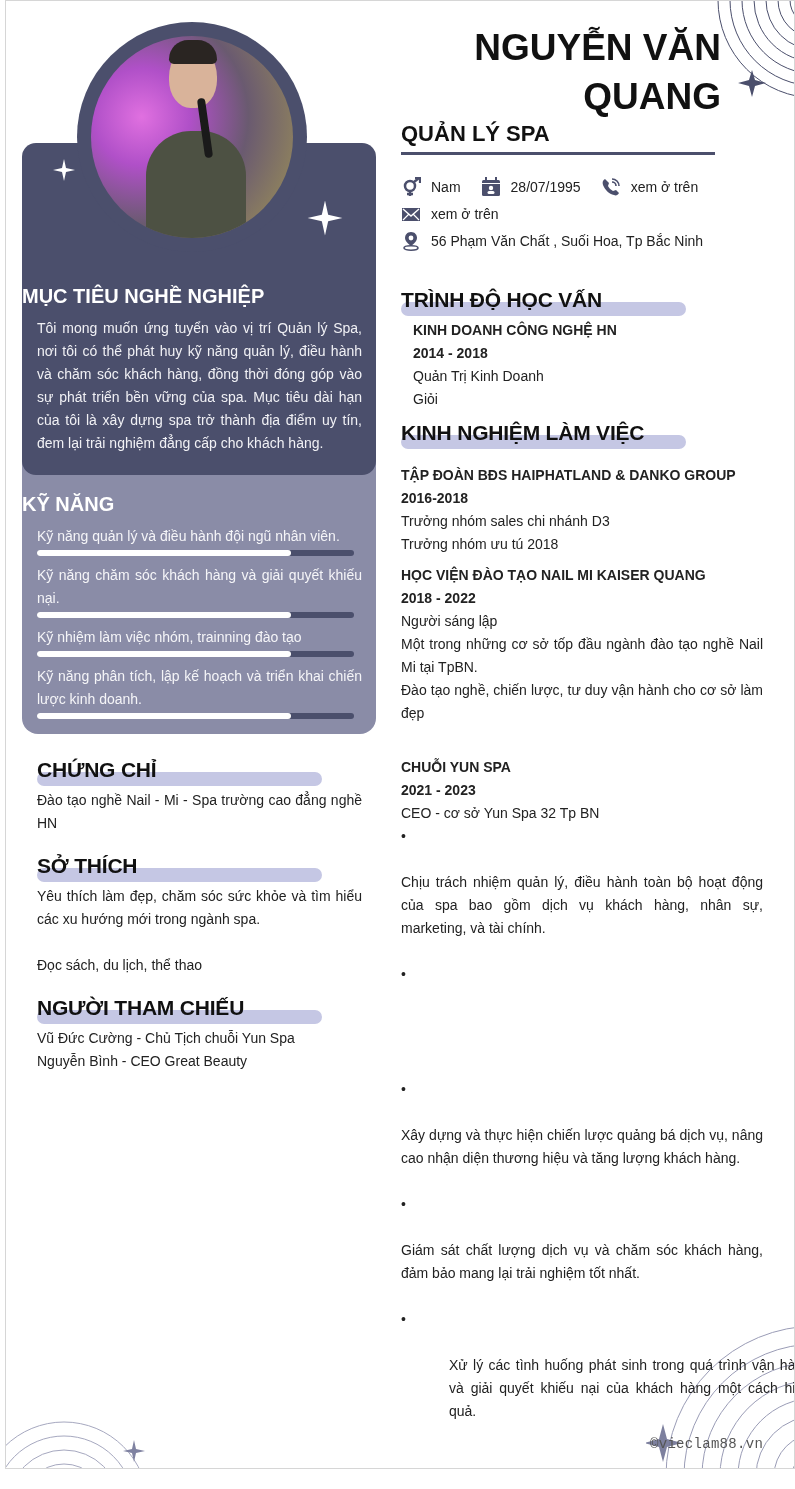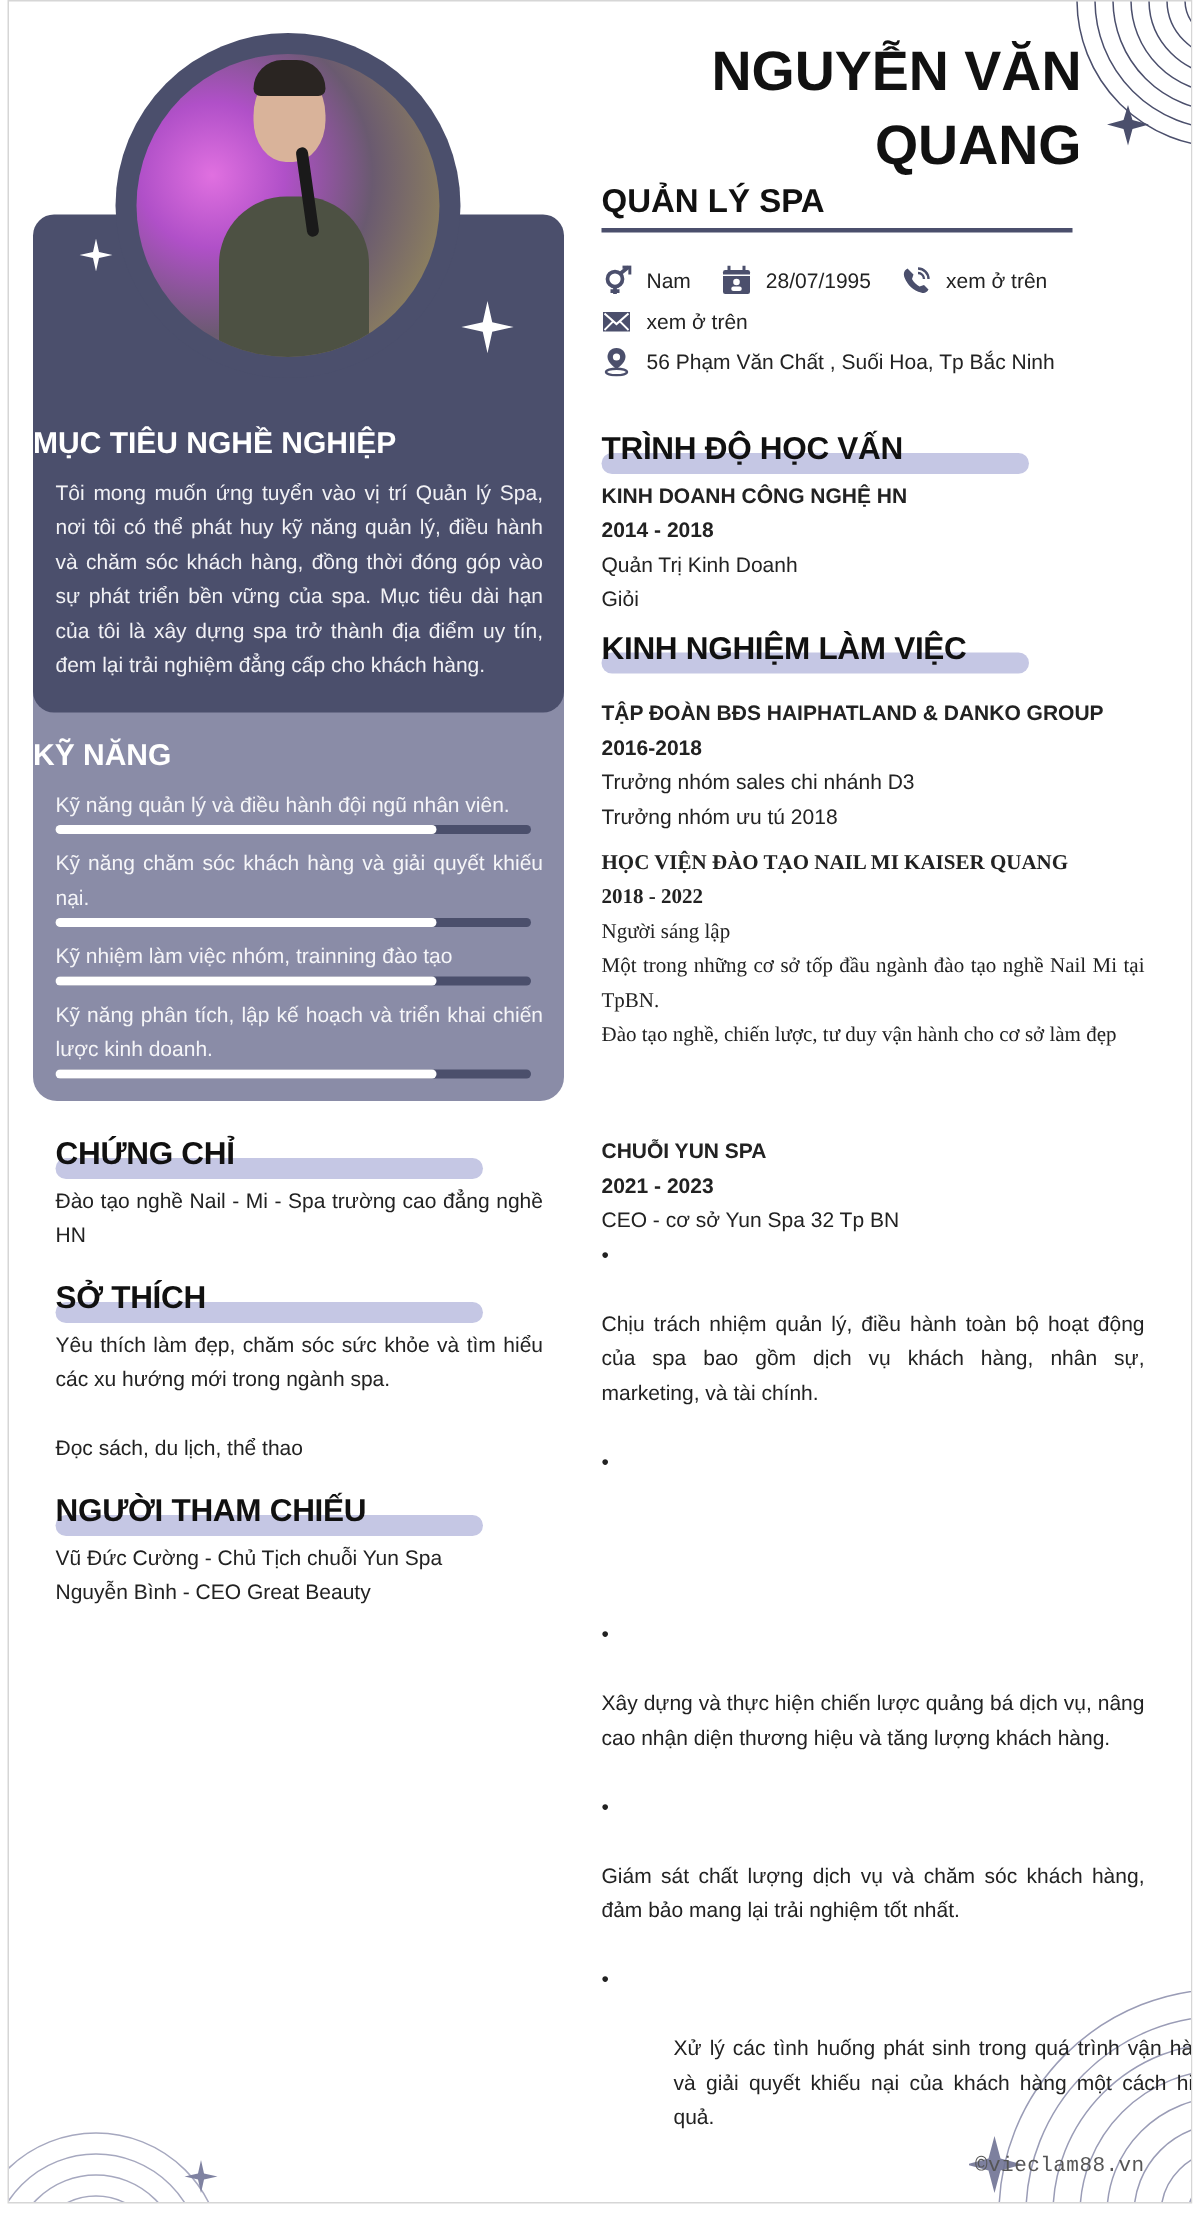--- a/index.html
+++ b/index.html
@@ -246,40 +246,40 @@
         <ellipse cx="10" cy="17" rx="7" ry="2.2" fill="none" stroke="#4b4f6c" stroke-width="1.6"></ellipse>
       </svg>
       <span>56 Phạm Văn Chất , Suối Hoa, Tp Bắc Ninh</span>
     </div>
   </div>
 
   <div class="section-head" style="left:395px; top:285px; width:285px;">
     <div class="hl" style="width:285px;"></div>
     <div class="ht">TRÌNH ĐỘ HỌC VẤN</div>
   </div>
-  <div class="right-block" style="top:318px;">
+  <div class="right-block" style="top:318px;margin-left:12px;">
     <div class="bold">KINH DOANH CÔNG NGHỆ HN</div>
     <div class="bold">2014 - 2018</div>
     <div>Quản Trị Kinh Doanh</div>
     <div>Giỏi</div>
   </div>
 
   <div class="section-head" style="left:395px; top:418px; width:285px;">
     <div class="hl" style="width:285px;"></div>
     <div class="ht">KINH NGHIỆM LÀM VIỆC</div>
   </div>
 
   <div class="right-block" style="top:463px;">
     <div class="bold">TẬP ĐOÀN BĐS HAIPHATLAND &amp; DANKO GROUP</div>
     <div class="bold">2016-2018</div>
     <div>Trưởng nhóm sales chi nhánh D3</div>
     <div>Trưởng nhóm ưu tú 2018</div>
   </div>
 
-  <div class="right-block" style="top:563px;font-family:Liberation Serif, serif;">
+  <div class="right-block" style="top:563px;">
     <div class="bold">HỌC VIỆN ĐÀO TẠO NAIL MI KAISER QUANG</div>
     <div class="bold">2018 - 2022</div>
     <div>Người sáng lập</div>
     <div>Một trong những cơ sở tốp đầu ngành đào tạo nghề Nail Mi tại TpBN.</div>
     <div>Đào tạo nghề, chiến lược, tư duy vận hành cho cơ sở làm đẹp</div>
   </div>
 
   <div class="right-block" style="top:755px;">
     <div class="bold">CHUỖI YUN SPA</div>
     <div class="bold">2021 - 2023</div>

